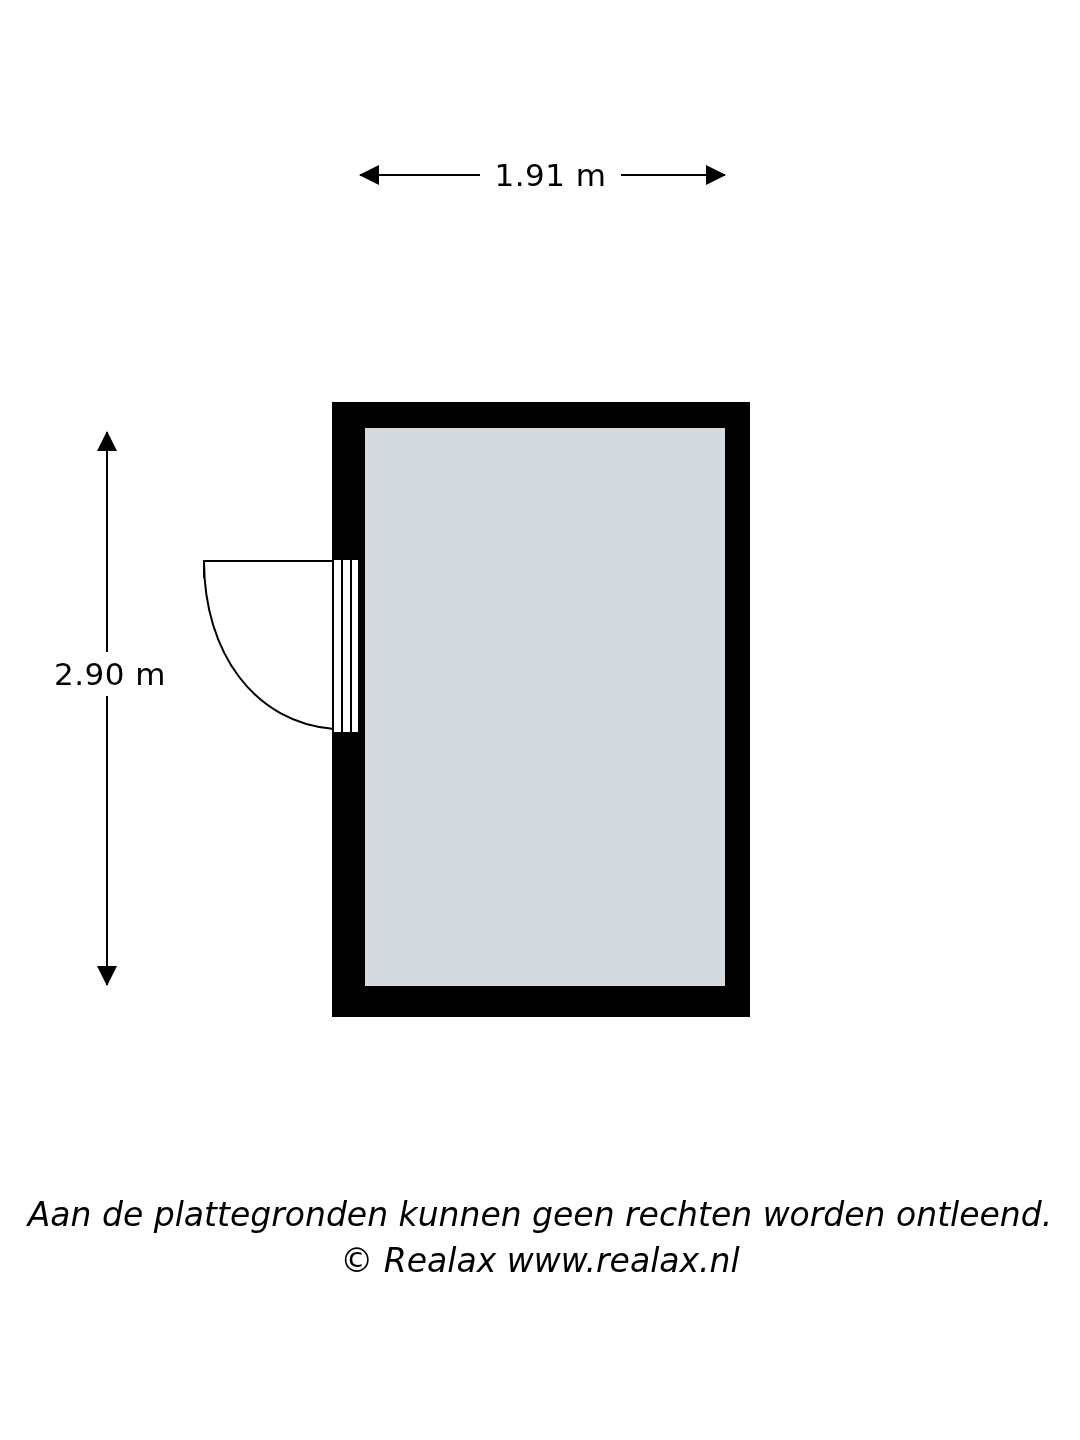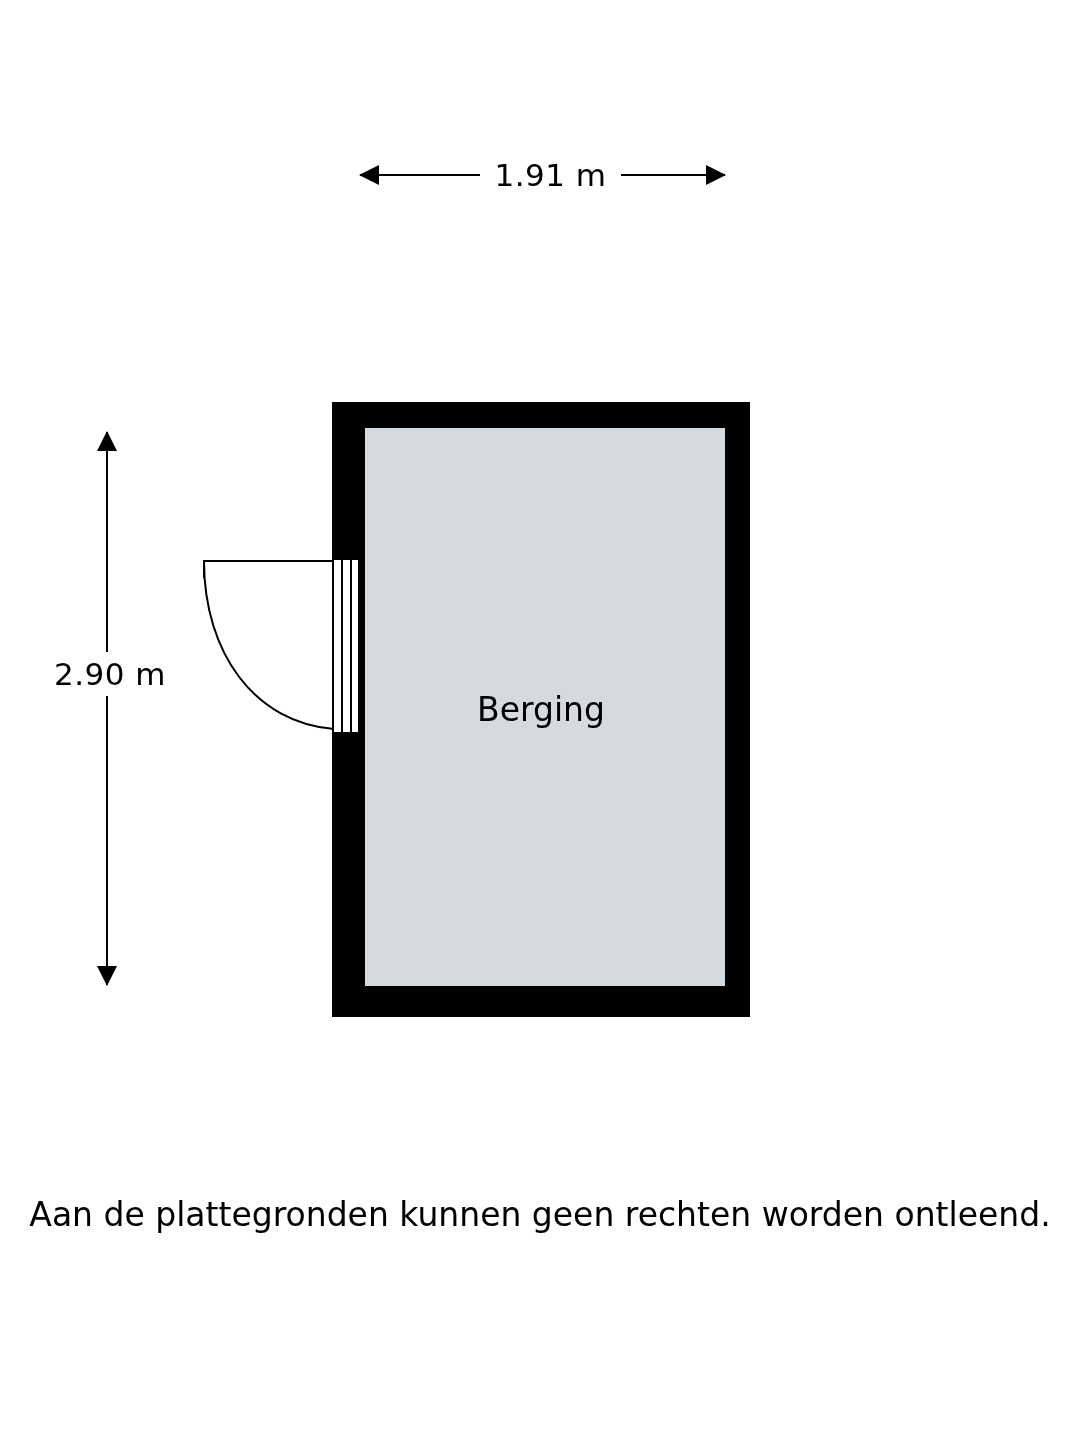--- a/index.html
+++ b/index.html
@@ -193,20 +193,21 @@
     height: 185px;
   }
 
   
   .footer {
     position: absolute;
     left: 0;
     top: 1192px;
     width: 1080px;
     text-align: center;
+    font-style: italic;
   }
   .footer .line1 {
     font-size: 33px;
     line-height: 46px;
     white-space: nowrap;
   }
   .footer .line2 {
     font-size: 33px;
     line-height: 46px;
   }
@@ -226,32 +227,32 @@
   <div class="dim-left">
     <div class="line"></div>
     <div class="arrow-up-v"></div>
     <div class="arrow-down-v"></div>
   </div>
   <div class="dim-left-label">2.90 m</div>
 
   <div class="room-outer">
     <div class="room-inner"></div>
   </div>
-  <div class="room-label">Berging</div>
 
   <div class="door-group">
     <svg class="door-swing" viewBox="0 0 165 185">
       <path d="M9 8 L9 8 C9 100 60 170 139 176" fill="none" stroke="#000000" stroke-width="2"></path>
     </svg>
     <div class="door-panel-line"></div>
     <div class="door-vert-line"></div>
     <div class="door-gap"></div>
     <div class="door-jamb j1"></div>
     <div class="door-jamb j2"></div>
     <div class="door-jamb j3"></div>
     <div class="door-jamb j4"></div>
   </div>
 
 </div>
 
 <div class="footer">
   <div class="line1">Aan de plattegronden kunnen geen rechten worden ontleend.</div>
+  <div class="line2">© Realax www.realax.nl</div>
 </div>
 
 </body></html>

